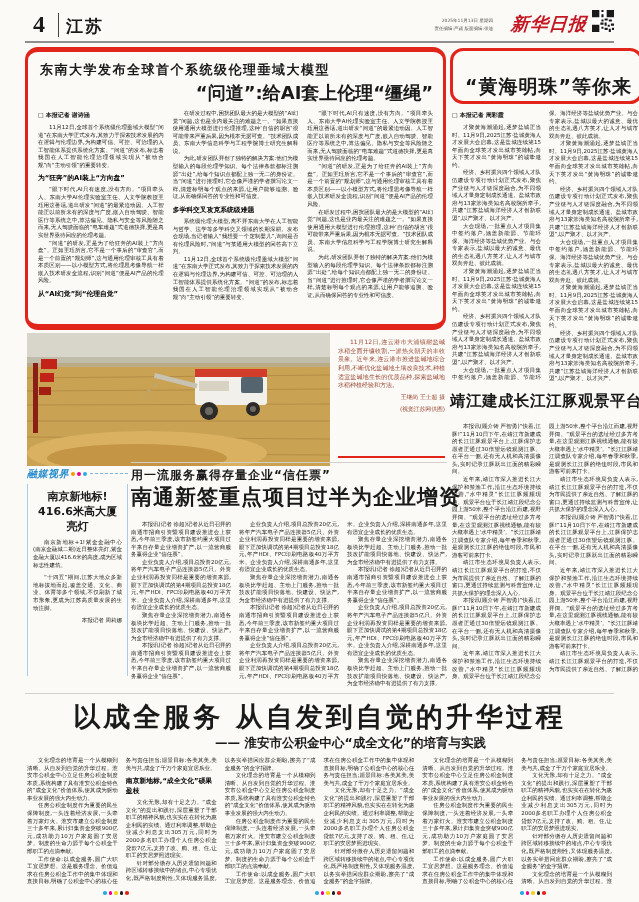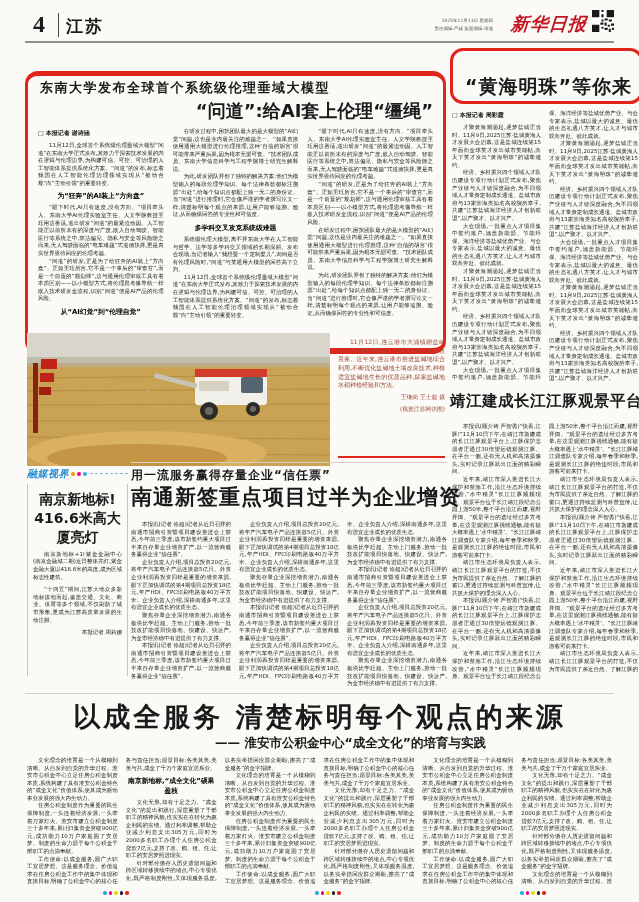--- a/index.html
+++ b/index.html
@@ -15,31 +15,31 @@
   .pagenum{position:absolute;left:33px;top:11px;font:bold 24px "Liberation Serif",serif;}
   .hdr-pipe{position:absolute;left:58px;top:13px;width:1px;height:24px;background:#444;}
   .hdr-section{position:absolute;left:66px;top:15px;font-size:17px;font-weight:900;letter-spacing:2px;}
   .dateline{position:absolute;right:146px;top:17px;text-align:right;font-size:4.5px;line-height:1.7;color:#555;}
   .masthead{position:absolute;right:52px;top:12px;font-size:18px;font-weight:900;font-style:italic;
             color:var(--masthead-red);letter-spacing:1px;transform:skewX(-4deg);}
   .qr{position:absolute;right:25px;top:10px;width:22px;height:22px;}
   .hdr-rule{position:absolute;left:25px;right:25px;top:41px;height:2px;background:#8f8f8f;}
   
   .redbox{position:absolute;border:3px solid var(--accent-red);border-radius:13px;box-sizing:border-box;background:#fbfaf6;}
-  #wendao-box{left:25px;top:47px;width:421px;height:283px;border-top-width:5px;border-bottom-width:6px;padding:2px 10px 4px;margin-top:24px;}
+  #wendao-box{left:25px;top:47px;width:421px;height:283px;border-top-width:5px;border-bottom-width:6px;padding:8px 10px 4px;}
   #yancheng-box{left:450px;top:48px;width:193px;height:56px;padding:4px 8px;}
   .kicker-lg{font-size:13px;font-weight:900;letter-spacing:1.5px;margin:1px 0 2px 2px;}
   .headline-xl{font-size:18px;font-weight:900;text-align:right;letter-spacing:0px;margin:1px 0 5px;white-space:nowrap;}
   .kicker-md{font-size:10.5px;font-weight:900;letter-spacing:0.5px;}
   .headline-lg{font-size:19px;font-weight:900;letter-spacing:1px;margin-top:19px;white-space:nowrap;text-align:right;}
   
   .colbody{overflow:hidden;column-fill:auto;}
   .colbody p.fl-p{margin:0;text-indent:2em;font-size:5.5px;line-height:1.38;text-align:justify;color:#222;}
   .fl-byline{font-size:6px;font-weight:bold;margin:1px 0 4px;color:#111;}
-  .fl-h{font-size:6.8px;font-weight:900;text-align:center;margin:4px 0 3px;break-inside:avoid;color:#000;}
+  .fl-h{font-size:6.8px;font-weight:900;margin:4px 0 3px;break-inside:avoid;color:#000;}
   #wendao-body{height:196px;column-count:3;column-gap:9px;}
   #yancheng-body{position:absolute;left:452px;top:110px;width:186px;height:274px;column-count:2;column-gap:8px;}
   #jingjiang-body{position:absolute;left:452px;top:423px;width:186px;height:263px;column-count:2;column-gap:8px;}
   #nantong-body{position:absolute;left:131px;top:521px;width:316px;height:167px;column-count:3;column-gap:8px;}
   #huaian-body{position:absolute;left:27px;top:757px;width:585px;height:133px;column-count:6;column-gap:8px;}
   
   #photo{position:absolute;left:27px;top:333px;width:303px;height:133px;}
   #caption{position:absolute;left:338px;top:338px;width:107px;color:var(--caption-brown);}
   #caption .cap-text{font-size:6px;line-height:1.45;text-align:justify;text-indent:2em;}
   #caption .cap-credit{font-size:5.8px;text-align:right;margin-top:3px;}
@@ -50,21 +50,21 @@
   #nantong-headline{position:absolute;left:131px;top:483px;width:316px;font-size:21px;font-weight:900;letter-spacing:1px;white-space:nowrap;}
   .hairline-h{position:absolute;height:1px;background:#d2d0c8;}
   
   #nanjing{position:absolute;left:27px;top:466px;width:101px;}
   .brand-row{display:flex;align-items:center;height:15px;}
   .brand-text{font-size:10px;font-weight:900;font-style:italic;color:var(--brand-blue);letter-spacing:0.5px;}
   .brand-dot{width:4px;height:4px;border-radius:50%;margin-left:2px;}
   .brand-dash{flex:1;border-top:1px dashed var(--brand-blue);margin-left:3px;opacity:.6;}
   #nanjing-inner{margin-top:3px;border-left:1px solid #a9cde9;border-right:1px solid #a9cde9;
                  padding:6px 5px 4px;height:192px;box-sizing:border-box;overflow:hidden;}
-  .nj-h{font-size:14px;font-weight:900;text-align:center;line-height:1.35;}
+  .nj-h{font-size:11px;font-weight:900;text-align:center;line-height:1.35;}
   #nanjing-inner p{margin:4px 0 0;font-size:5.5px;line-height:1.42;text-align:justify;text-indent:2em;color:#222;}
   .nj-credit{font-size:5.5px;text-align:right;margin-top:4px;color:#222;}
   
   #huaian-headline{position:absolute;left:0;top:699px;width:639px;text-align:center;
                    font-size:27px;font-weight:900;letter-spacing:3px;white-space:nowrap;}
   #huaian-subtitle{position:absolute;left:0;top:735px;width:639px;text-align:center;font-size:12.5px;font-weight:900;padding-left:31px;}
   
   .marks{position:absolute;top:891px;display:flex;gap:2px;}
   .marks i{width:3.5px;height:3.5px;border-radius:50%;display:block;}
   .mk-c{background:#29abe2;} .mk-m{background:#ec008c;} .mk-y{background:#f2d411;}
@@ -214,21 +214,21 @@
     <div id="nanjing-inner">
       <div class="nj-h">南京新地标!</div>
       <div class="nj-h">416.6米高大厦亮灯</div>
       <p>南京新地标+1!紫金金融中心(南京金融城二期)近日整体亮灯,紫金金融大厦以416.6米的高度,成为区域标志性建筑。</p>
       <p>“十四五”期间,江苏大地众多新地标拔地而起,覆盖交通、文化、商业、体育等多个领域,不仅刷新了城市形象,更成为江苏高质量发展的生动注脚。</p>
       <div class="nj-credit">本报记者 周莉娜</div>
     </div>
   </div>
 
   <div class="hairline-h" style="left:25px;top:693px;width:589px;"></div>
-  <div id="huaian-headline">以成全服务 清楚标明每个观点的来源</div>
+  <div id="huaian-headline">以成全服务 从自发到自觉的升华过程</div>
   <div id="huaian-subtitle">—— 淮安市公积金中心“成全文化”的培育与实践</div>
   <div class="colbody" id="huaian-body">
       <p class="fl-p">文化理念的培育是一个从模糊到清晰、从自发到自觉的升华过程。淮安市公积金中心立足住房公积金制度本质,系统构建了具有淮安公积金特色的“成全文化”价值体系,使其成为驱动事业发展的强大内生动力。</p>
       <p class="fl-p">住房公积金制度作为重要的民生保障制度,一头连着经济发展,一头牵着万家灯火。淮安市建立公积金制度三十多年来,累计归集资金突破900亿元,成功助力10万户家庭圆了安居梦。制度的生命力源于每个公积金干部职工的点滴奉献。</p>
       <p class="fl-p">工作使命:以成全服务,圆广大职工宜居梦想。这是服务理念、价值追求在住房公积金工作中的集中体现和直接目标,明确了公积金中心的核心任务与责任担当;愿景目标:各美其美,美美与共,成全了千万个家庭宜居乐业。</p>
       <div class="fl-h">南京新地标,“成全文化”硕果盈枝</div>
       <p class="fl-p">文化无形,却有十足之力。“成全文化”的提出和践行,深层重塑了干部职工的精神风貌,也实实在在转化为惠企利民的实绩。通过利率调整,帮助企业减少利息支出305万元,同时为2000多名职工办理个人住房公积金贷款7亿元,支持了改、购、租、住,让职工的安居梦照进现实。</p>
       <p class="fl-p">针对部分缴存人历史遗留问题和跨区域转移接续中的堵点,中心专项优化,既严格制度刚性,又体现服务温度,以务实举措回应群众期盼,擦亮了“成全服务”的金字招牌。</p>
       <p class="fl-p">文化理念的培育是一个从模糊到清晰、从自发到自觉的升华过程。淮安市公积金中心立足住房公积金制度本质,系统构建了具有淮安公积金特色的“成全文化”价值体系,使其成为驱动事业发展的强大内生动力。</p>
       <p class="fl-p">住房公积金制度作为重要的民生保障制度,一头连着经济发展,一头牵着万家灯火。淮安市建立公积金制度三十多年来,累计归集资金突破900亿元,成功助力10万户家庭圆了安居梦。制度的生命力源于每个公积金干部职工的点滴奉献。</p>

